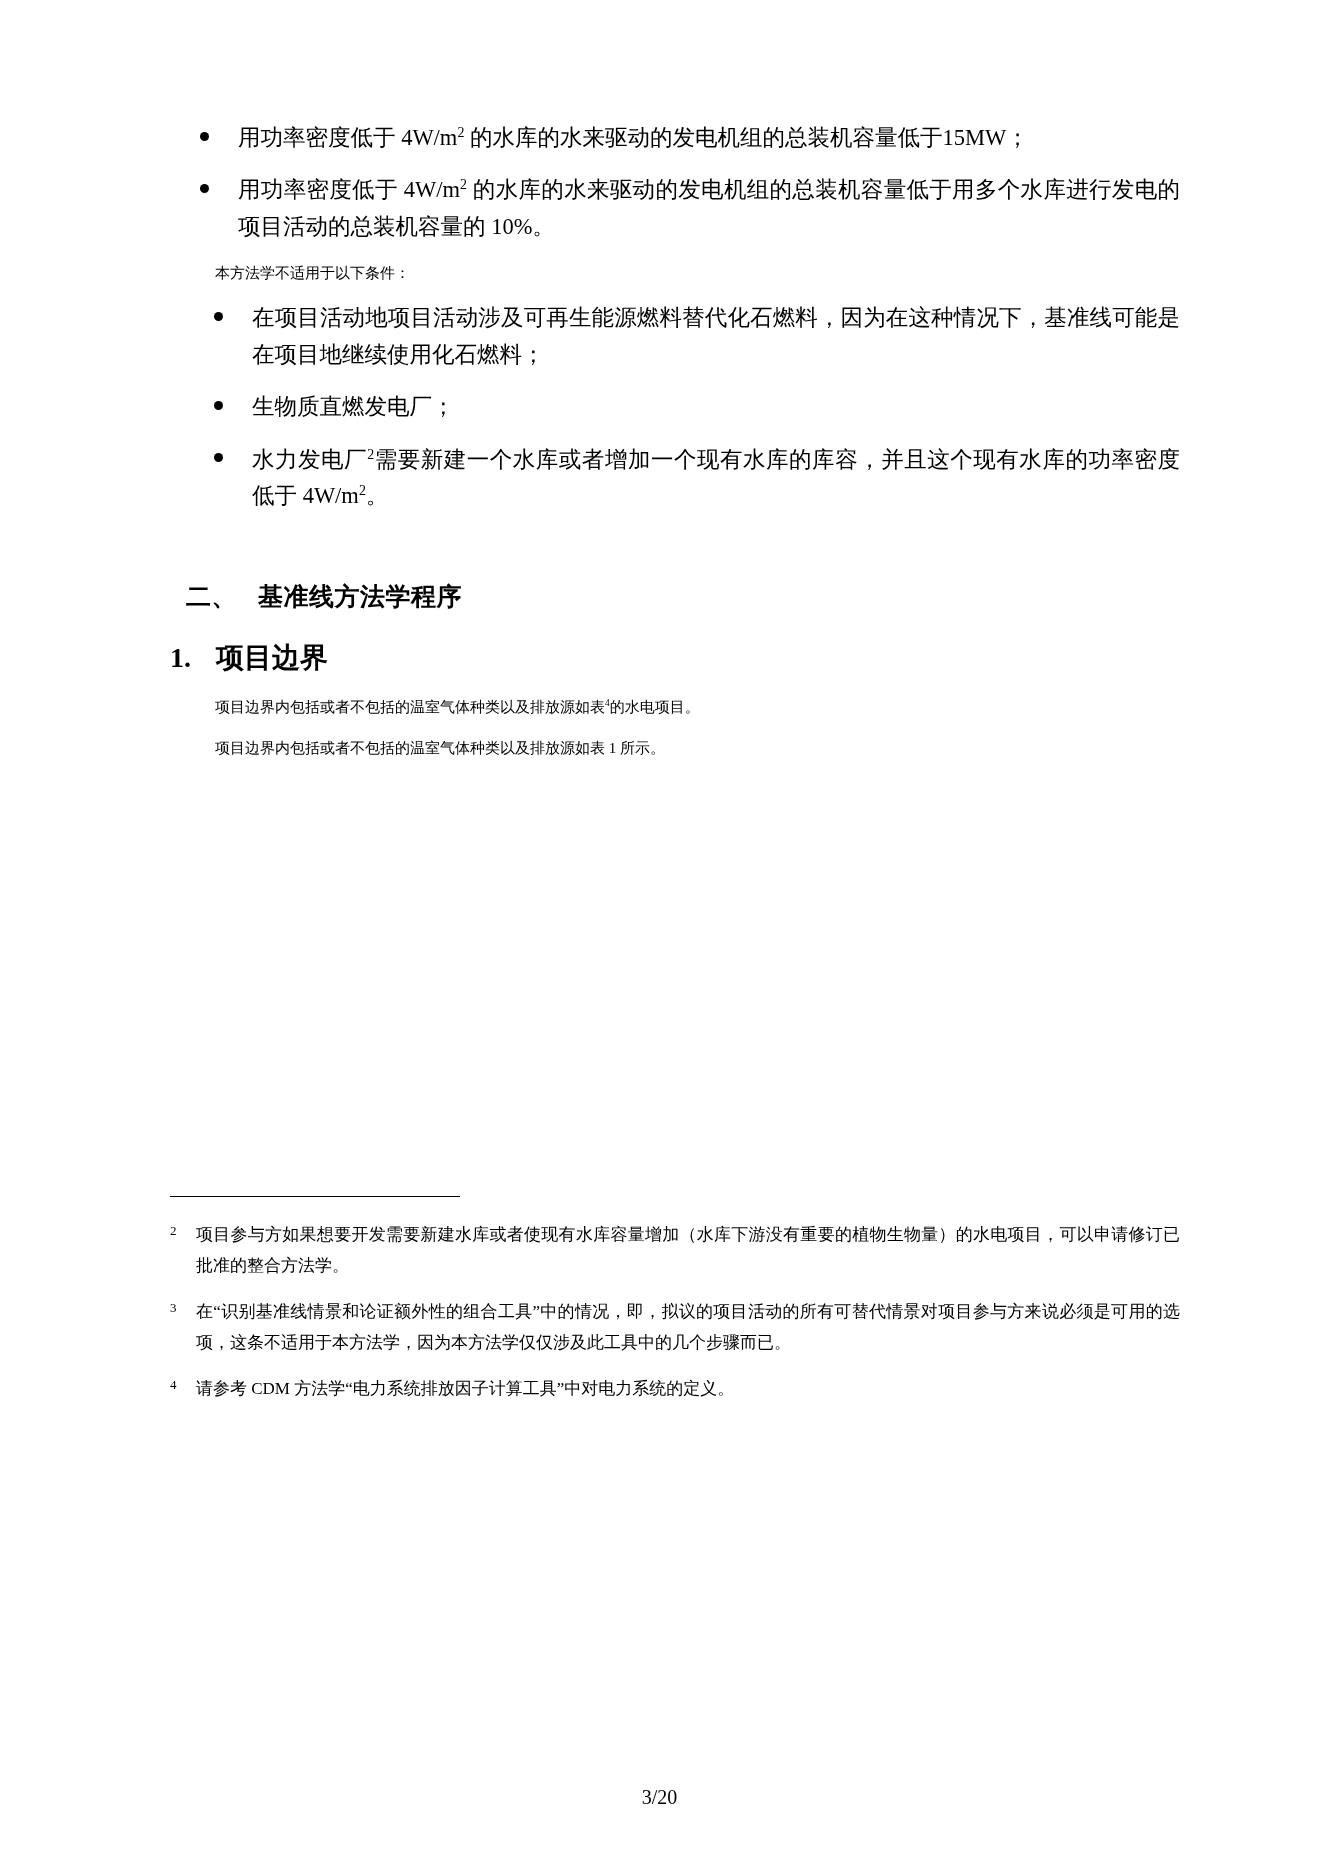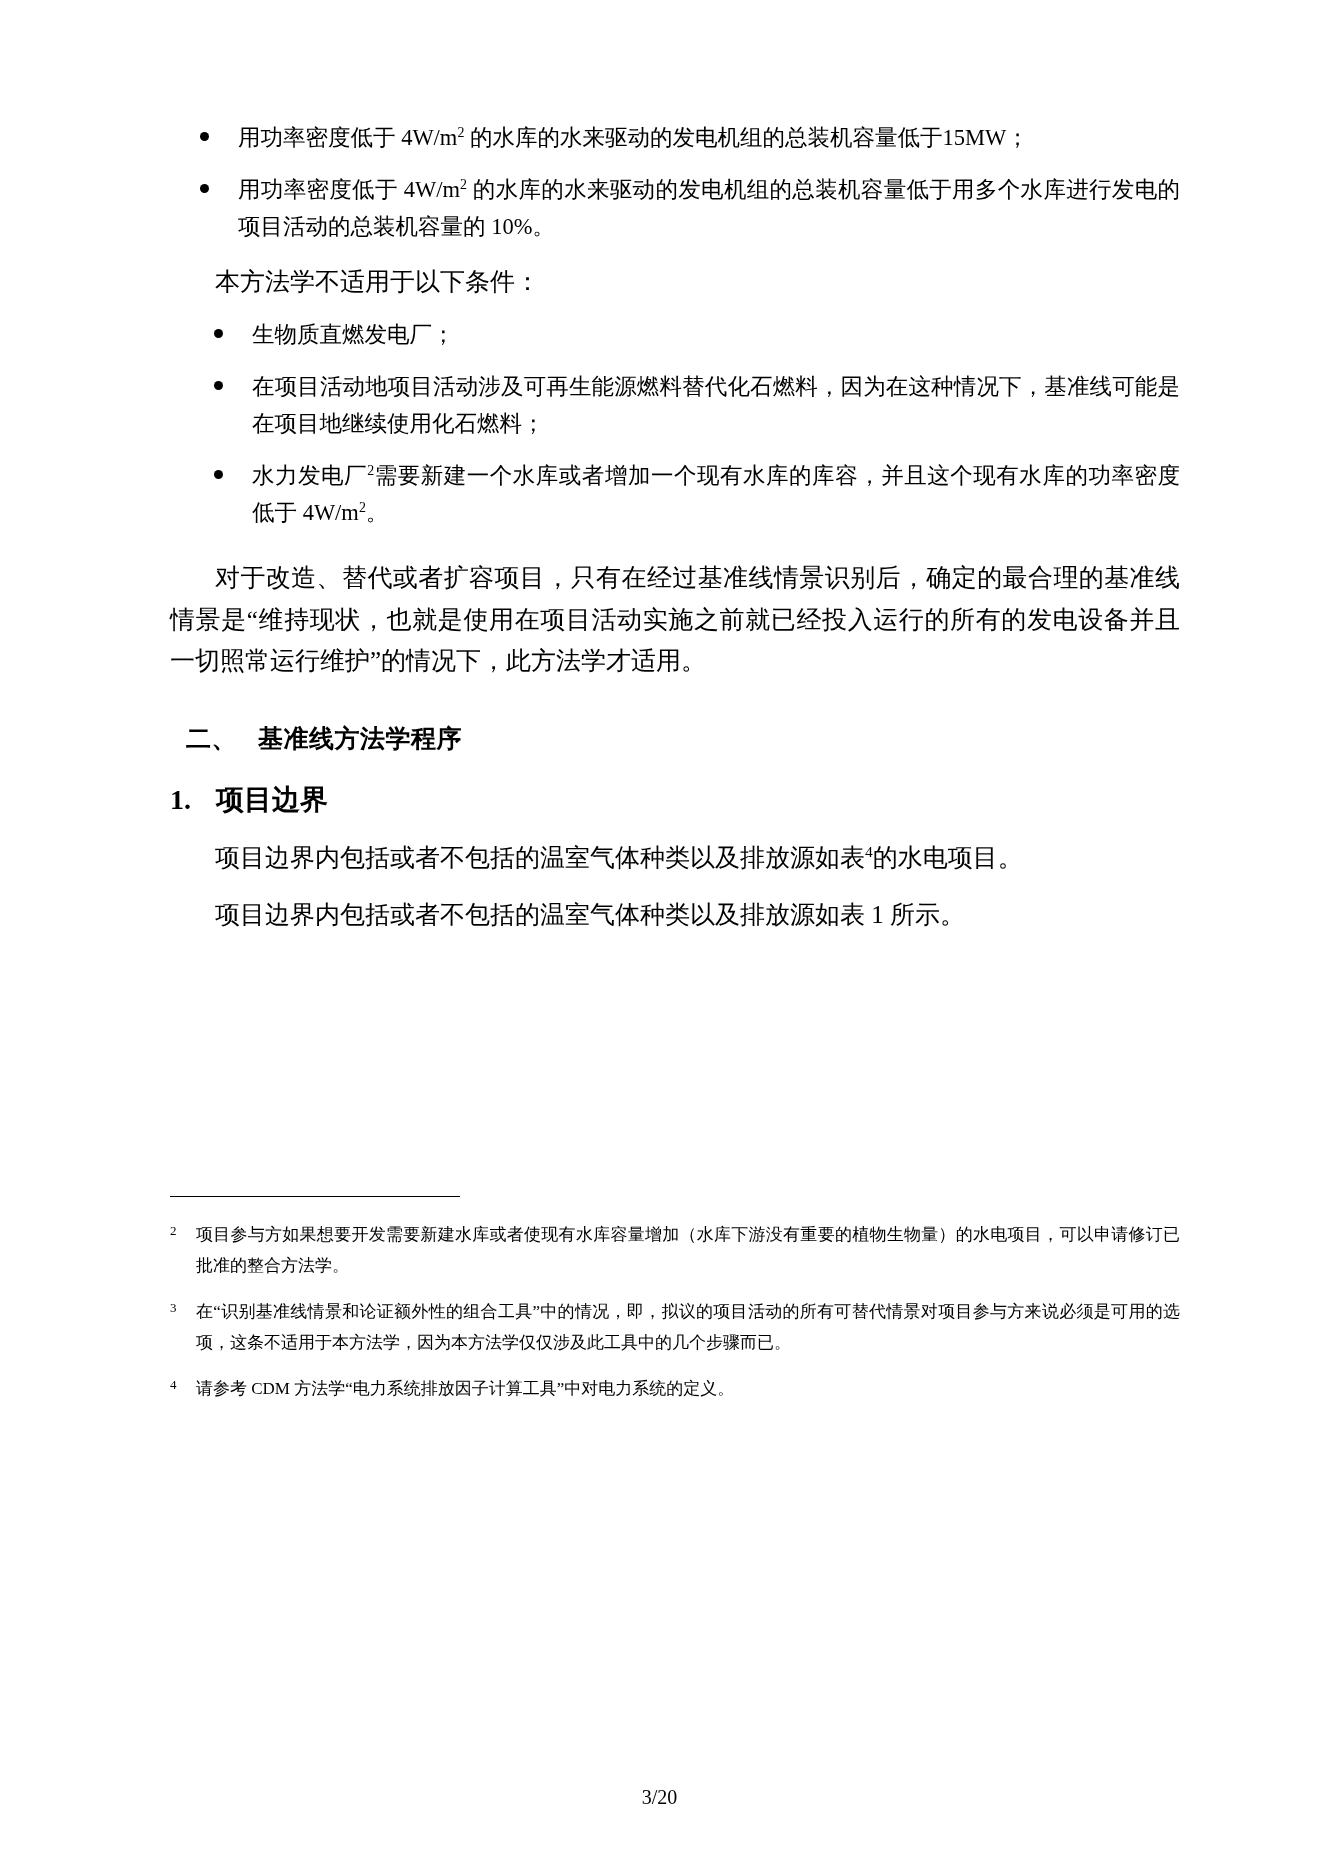--- a/index.html
+++ b/index.html
@@ -56,21 +56,21 @@
   }
   ul.bullets.lvl2 li .dot {
     left: 44px;
   }
   sup {
     font-size: 0.62em;
     vertical-align: super;
     line-height: 0;
   }
   p.para {
-    font-size: 25px;
+    font-size: 15px;
     line-height: 1.66;
     margin: 0 0 6px 0;
     text-align: justify;
   }
   p.indent {
     text-indent: 45px;
   }
   p.lead-in {
     margin: 4px 0 14px 0;
     text-indent: 45px;
@@ -149,35 +149,34 @@
         <span class="dot"></span>
         <span>用功率密度低于 4W/m</span><sup>2</sup><span> 的水库的水来驱动的发电机组的总装机容量低于用多个水库进行发电的项目活动的总装机容量的 10%。</span>
       </li>
     </ul>
 
     <p class="para lead-in">本方法学不适用于以下条件：</p>
 
     <ul class="bullets lvl2">
       <li>
         <span class="dot"></span>
+        <span>在项目活动地项目活动涉及可再生能源燃料替代化石燃料，因为在这种情况下，基准线可能是在项目地继续使用化石燃料；</span>
+      </li>
+      <li>
+        <span class="dot"></span>
         <span>生物质直燃发电厂；</span>
       </li>
       <li>
         <span class="dot"></span>
-        <span>在项目活动地项目活动涉及可再生能源燃料替代化石燃料，因为在这种情况下，基准线可能是在项目地继续使用化石燃料；</span>
-      </li>
-      <li>
-        <span class="dot"></span>
         <span>水力发电厂</span><sup>2</sup><span>需要新建一个水库或者增加一个现有水库的库容，并且这个现有水库的功率密度低于 4W/m</span><sup>2</sup><span>。</span>
       </li>
     </ul>
 
     <div class="spacer-sm"></div>
 
-    <p class="para indent">对于改造、替代或者扩容项目，只有在经过基准线情景识别后，确定的最合理的基准线情景是“维持现状，也就是使用在项目活动实施之前就已经投入运行的所有的发电设备并且一切照常运行维护”的情况下，此方法学才适用。</p>
 
 
     <h2 class="section"><span class="num">二、</span><span>基准线方法学程序</span></h2>
 
     <h3 class="subsection"><span class="num">1.</span><span>项目边界</span></h3>
 
     <p class="para indent"><span>项目边界内包括或者不包括的温室气体种类以及排放源如表</span><sup>4</sup><span>的水电项目。</span></p>
 
     <div class="spacer-sm"></div>
 

